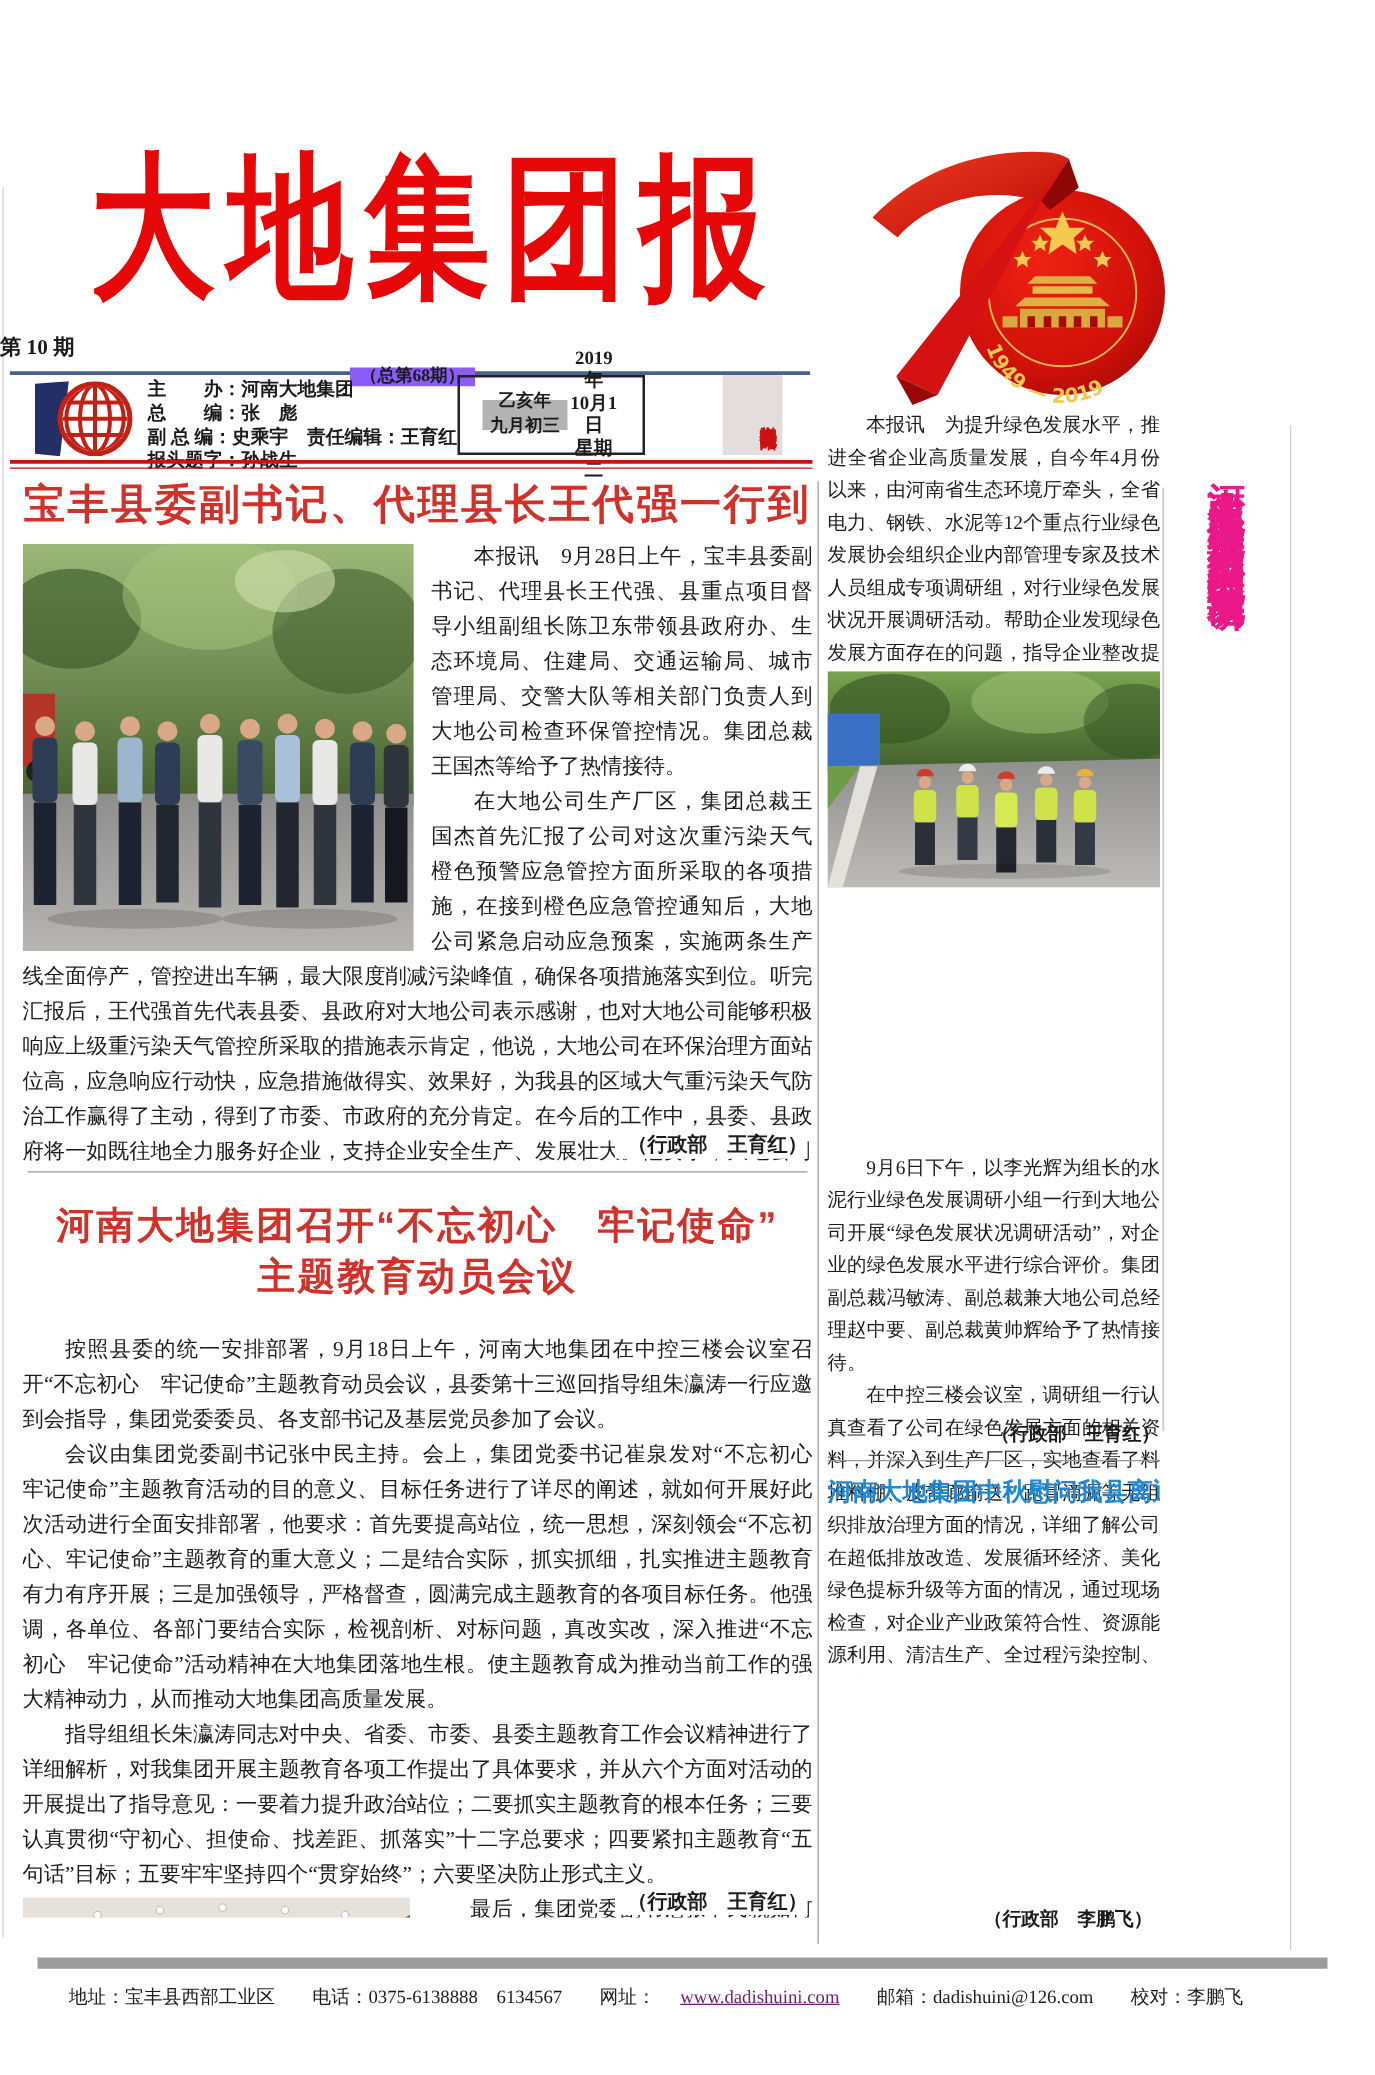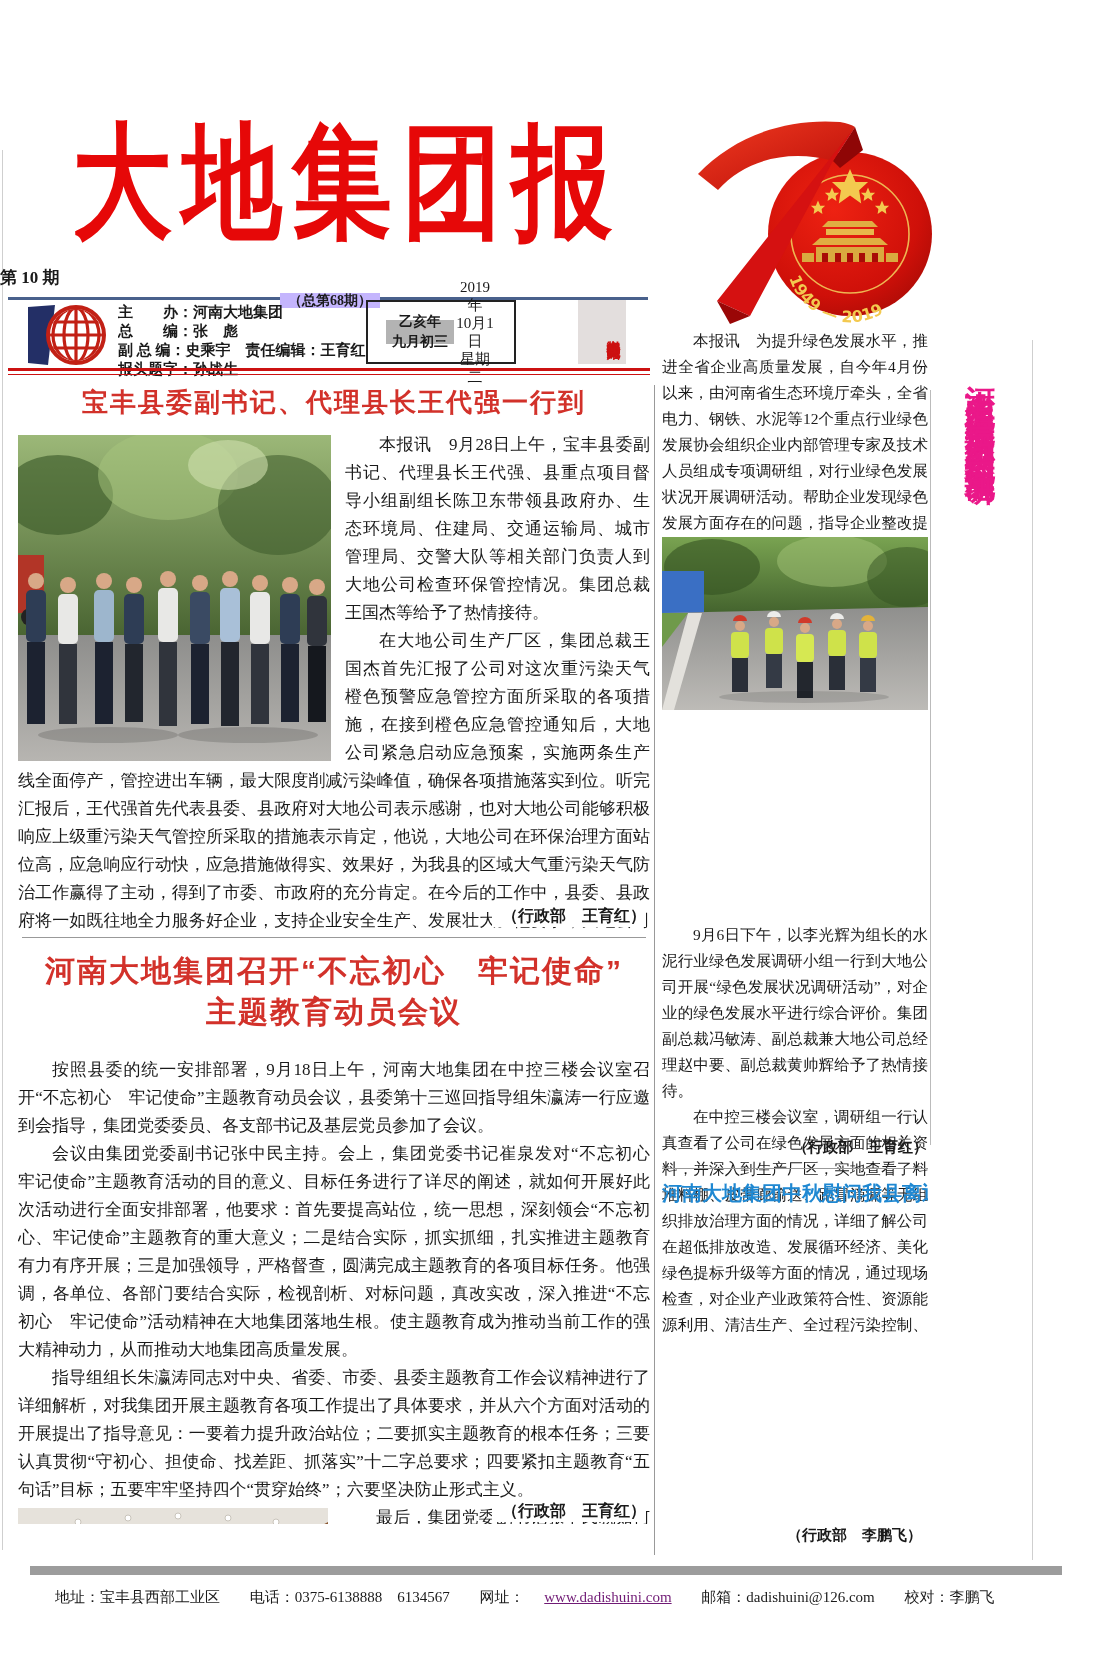--- a/index.html
+++ b/index.html
@@ -5,33 +5,33 @@
   * { margin:0; padding:0; box-sizing:border-box; }
   html,body { width:1100px; height:1660px; overflow:hidden; background:#f7f7f7; }
   .page { position:relative; width:1100px; height:1660px; background:#fff;
           font-family:"Liberation Serif", serif; color:#1a1a1a; overflow:hidden; }
   .abs { position:absolute; }
   .masthead-title { font-family:"DejaVu Serif", serif; font-weight:bold; color:#e60808;
           font-size:100px; letter-spacing:10px; transform:scaleY(1.25); transform-origin:top left;
           white-space:nowrap; overflow:hidden; }
   .issue-no { font-size:17px; font-weight:bold; text-align:left; }
   .issue-total { font-size:14px; font-weight:bold; text-align:center; }
-  .issue-total span { background:#c4b5fd; padding:0 8px;font-family:Liberation Serif, serif; }
+  .issue-total span { background:#8b5cf6; padding:0 8px;font-family:Liberation Serif, serif; }
   .navy-line { background:#49618c; }
   .pub-info { font-size:15px; font-weight:bold; line-height:19px; white-space:nowrap; overflow:hidden; }
   .date-box { border:2px solid #222; display:flex; align-items:center; padding:18px; }
   .lunar { background:#b3b3b3; width:68px; height:100%; display:flex; flex-direction:column;
            justify-content:center; text-align:center; font-size:14px; font-weight:bold; line-height:20px; }
-  .greg { flex:1; text-align:center; font-size:15px; font-weight:normal; line-height:18px; }
+  .greg { flex:1; text-align:center; font-size:15px; font-weight:bold; line-height:18px; }
   .internal-box { background:#e3dedd; color:#cc1111; writing-mode:vertical-rl;
            font-size:14px; font-weight:bold; padding:3px 2px; line-height:22px; text-align:center; }
   .red-rule { border-top:3px solid #cc1111; border-bottom:1px solid #cc1111; height:7px; }
   .hl-red { font-family:"Liberation Sans", sans-serif; font-weight:bold; color:#d2312a;
             text-align:center; letter-spacing:2px; overflow:hidden; white-space:nowrap; }
-  .h1a { font-size:26px; line-height:45px; }
+  .h1a { font-size:33px; line-height:45px; }
   .h2a { font-size:30px; line-height:41px; }
   .hl-blue { font-family:"Liberation Sans", sans-serif; font-weight:bold; color:#1f88d2;
             font-size:20px; white-space:nowrap; overflow:hidden; }
   .art { position:relative; overflow:hidden; }
   .art p { text-align:justify; text-indent:2em; }
   .left-col p { font-size:17px; line-height:28px; }
   .right-col p { font-size:15.5px; line-height:26px; }
   .byline { position:absolute; right:4px; bottom:2px; font-weight:bold; font-size:16px;
             background:#fff; padding-left:10px; white-space:nowrap; }
   .byline-sm { font-size:15px; }
@@ -234,21 +234,21 @@
         <ellipse cx="90" cy="300" rx="70" ry="8" fill="#000" opacity="0.15"></ellipse>
         <ellipse cx="230" cy="300" rx="70" ry="8" fill="#000" opacity="0.15"></ellipse>
       </svg>
       <p>本报讯　9月28日上午，宝丰县委副书记、代理县长王代强、县重点项目督导小组副组长陈卫东带领县政府办、生态环境局、住建局、交通运输局、城市管理局、交警大队等相关部门负责人到大地公司检查环保管控情况。集团总裁王国杰等给予了热情接待。</p>
       <p>在大地公司生产厂区，集团总裁王国杰首先汇报了公司对这次重污染天气橙色预警应急管控方面所采取的各项措施，在接到橙色应急管控通知后，大地公司紧急启动应急预案，实施两条生产线全面停产，管控进出车辆，最大限度削减污染峰值，确保各项措施落实到位。听完汇报后，王代强首先代表县委、县政府对大地公司表示感谢，也对大地公司能够积极响应上级重污染天气管控所采取的措施表示肯定，他说，大地公司在环保治理方面站位高，应急响应行动快，应急措施做得实、效果好，为我县的区域大气重污染天气防治工作赢得了主动，得到了市委、市政府的充分肯定。在今后的工作中，县委、县政府将一如既往地全力服务好企业，支持企业安全生产、发展壮大。他要求，大地公司作为我县重点企业，要发扬已有优势，强化应急管控，加大环保治理力度，实现增产增效，为县域经济发展做出更大的贡献！</p>
       <div class="byline">（行政部　王育红）</div>
     </div>
 
     <div class="divider" style="margin:8px 4px 0 4px;"></div>
 
-    <div style="margin-top:12px;">
+    <div style="margin-top:22px;">
       <div class="hl-red h2a">河南大地集团召开“不忘初心　牢记使命”</div>
       <div class="hl-red h2a">主题教育动员会议</div>
     </div>
 
     <div class="art" style="height:468px;margin-top:24px;">
       <p>按照县委的统一安排部署，9月18日上午，河南大地集团在中控三楼会议室召开“不忘初心　牢记使命”主题教育动员会议，县委第十三巡回指导组朱瀛涛一行应邀到会指导，集团党委委员、各支部书记及基层党员参加了会议。</p>
       <p>会议由集团党委副书记张中民主持。会上，集团党委书记崔泉发对“不忘初心　牢记使命”主题教育活动的目的意义、目标任务进行了详尽的阐述，就如何开展好此次活动进行全面安排部署，他要求：首先要提高站位，统一思想，深刻领会“不忘初心、牢记使命”主题教育的重大意义；二是结合实际，抓实抓细，扎实推进主题教育有力有序开展；三是加强领导，严格督查，圆满完成主题教育的各项目标任务。他强调，各单位、各部门要结合实际，检视剖析、对标问题，真改实改，深入推进“不忘初心　牢记使命”活动精神在大地集团落地生根。使主题教育成为推动当前工作的强大精神动力，从而推动大地集团高质量发展。</p>
       <p>指导组组长朱瀛涛同志对中央、省委、市委、县委主题教育工作会议精神进行了详细解析，对我集团开展主题教育各项工作提出了具体要求，并从六个方面对活动的开展提出了指导意见：一要着力提升政治站位；二要抓实主题教育的根本任务；三要认真贯彻“守初心、担使命、找差距、抓落实”十二字总要求；四要紧扣主题教育“五句话”目标；五要牢牢坚持四个“贯穿始终”；六要坚决防止形式主义。</p>
 
       <svg class="ph-l" width="310" height="202" viewBox="0 0 310 202">

